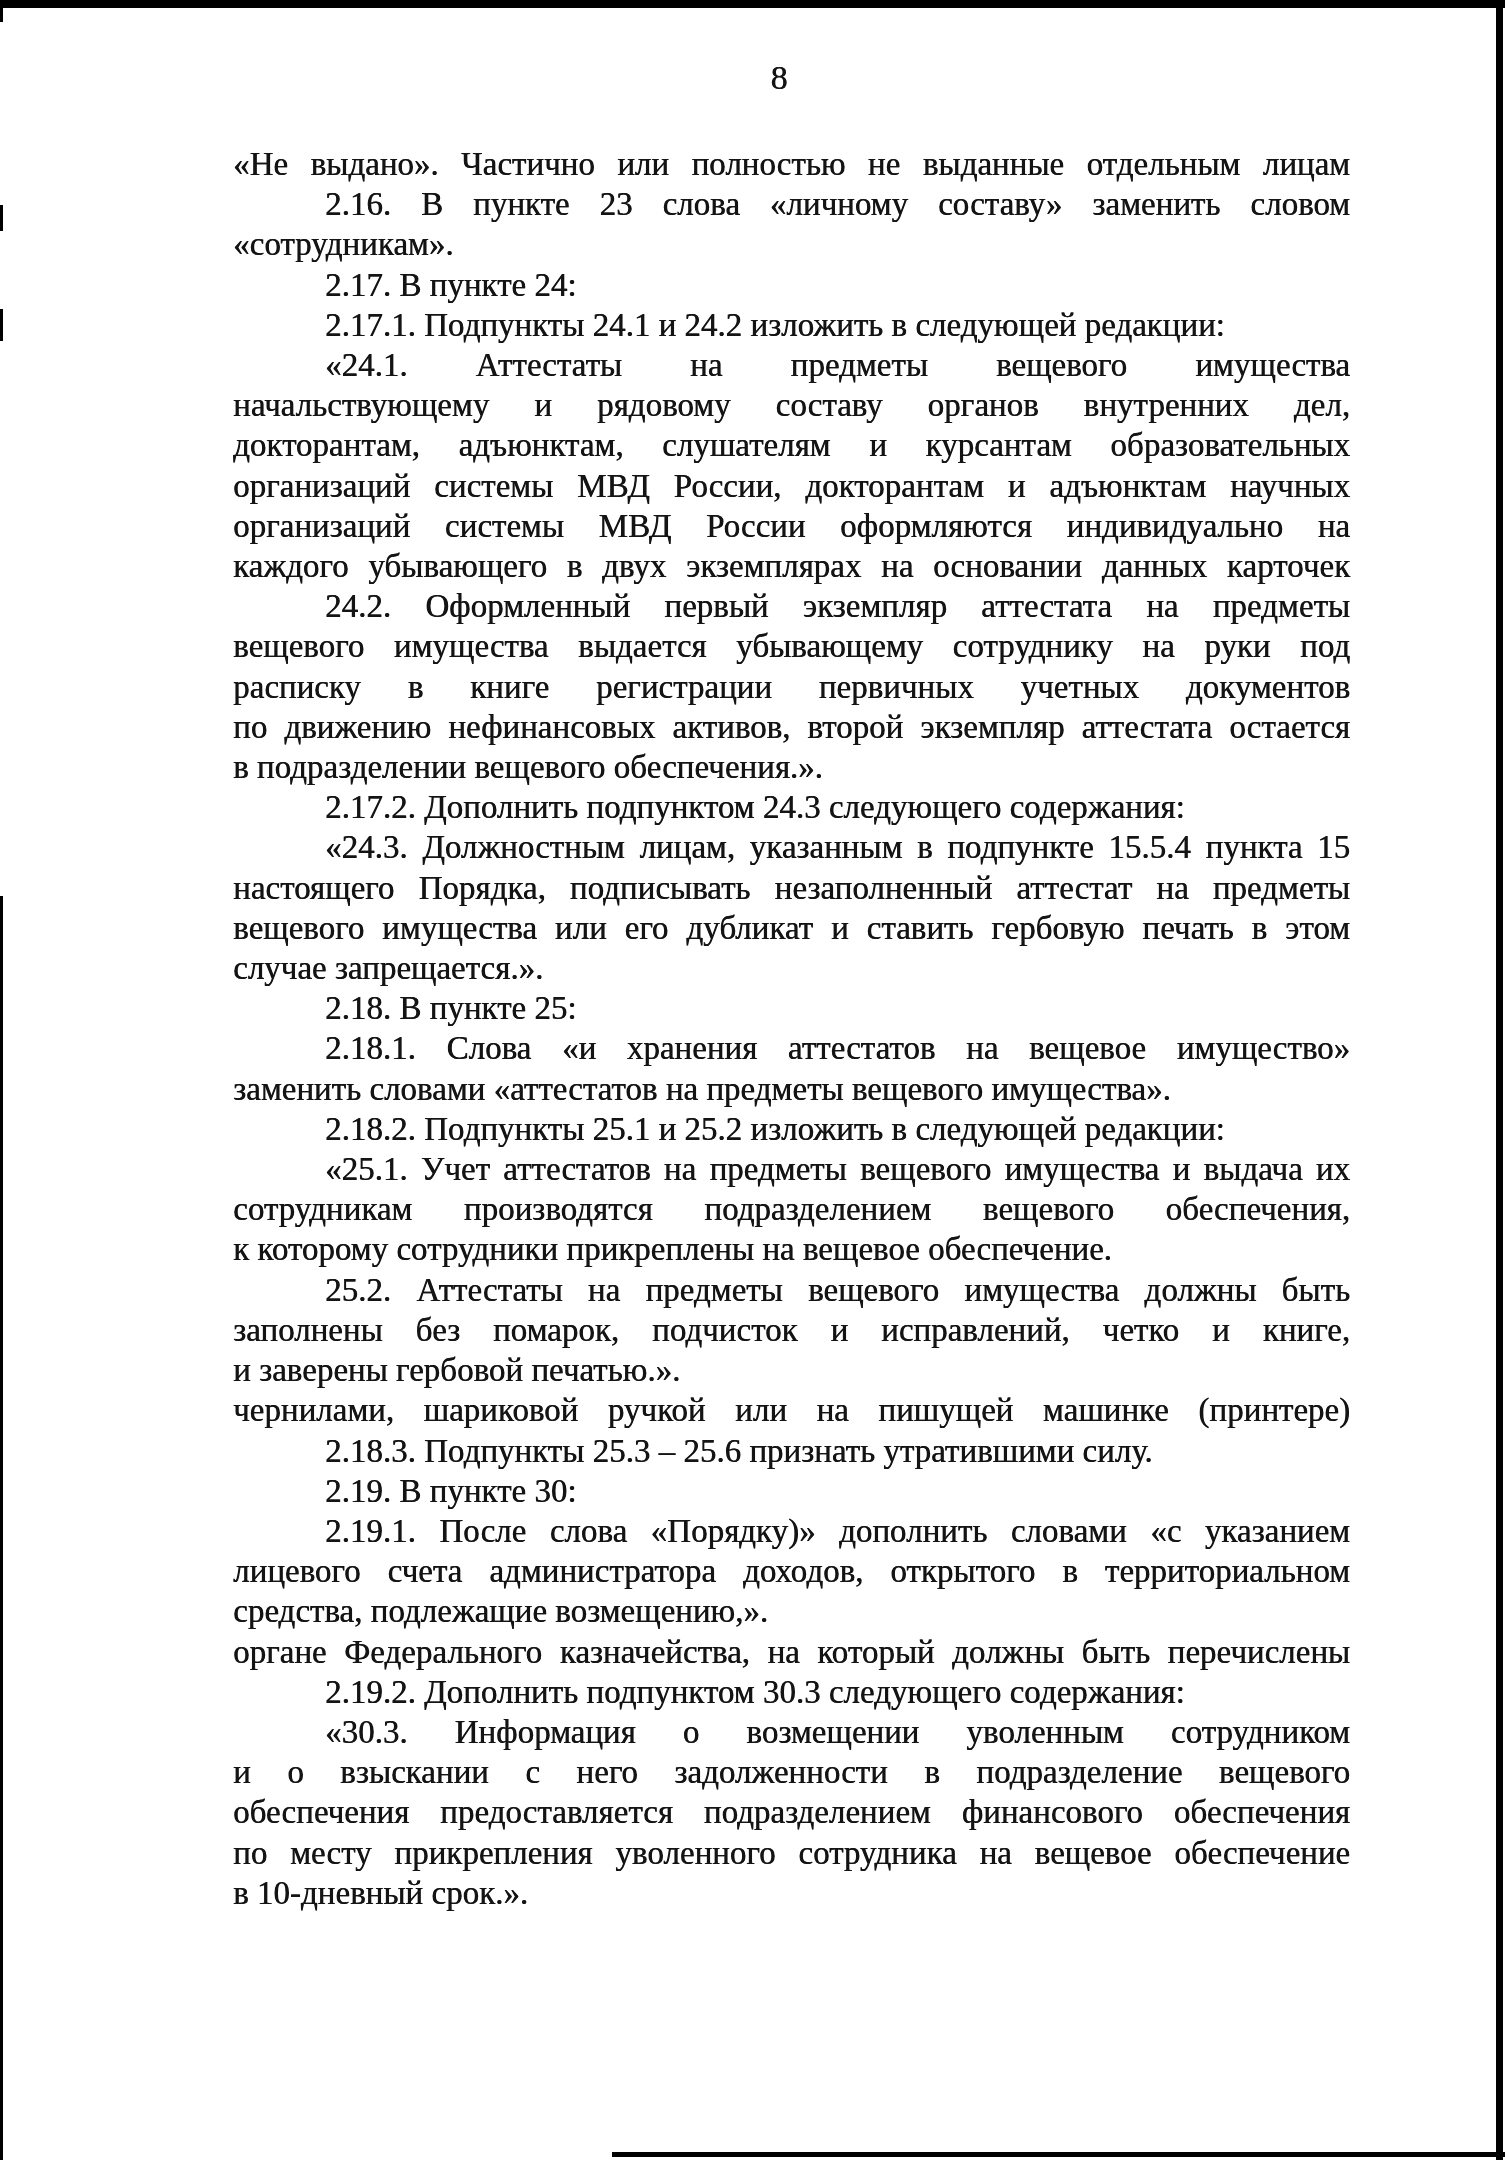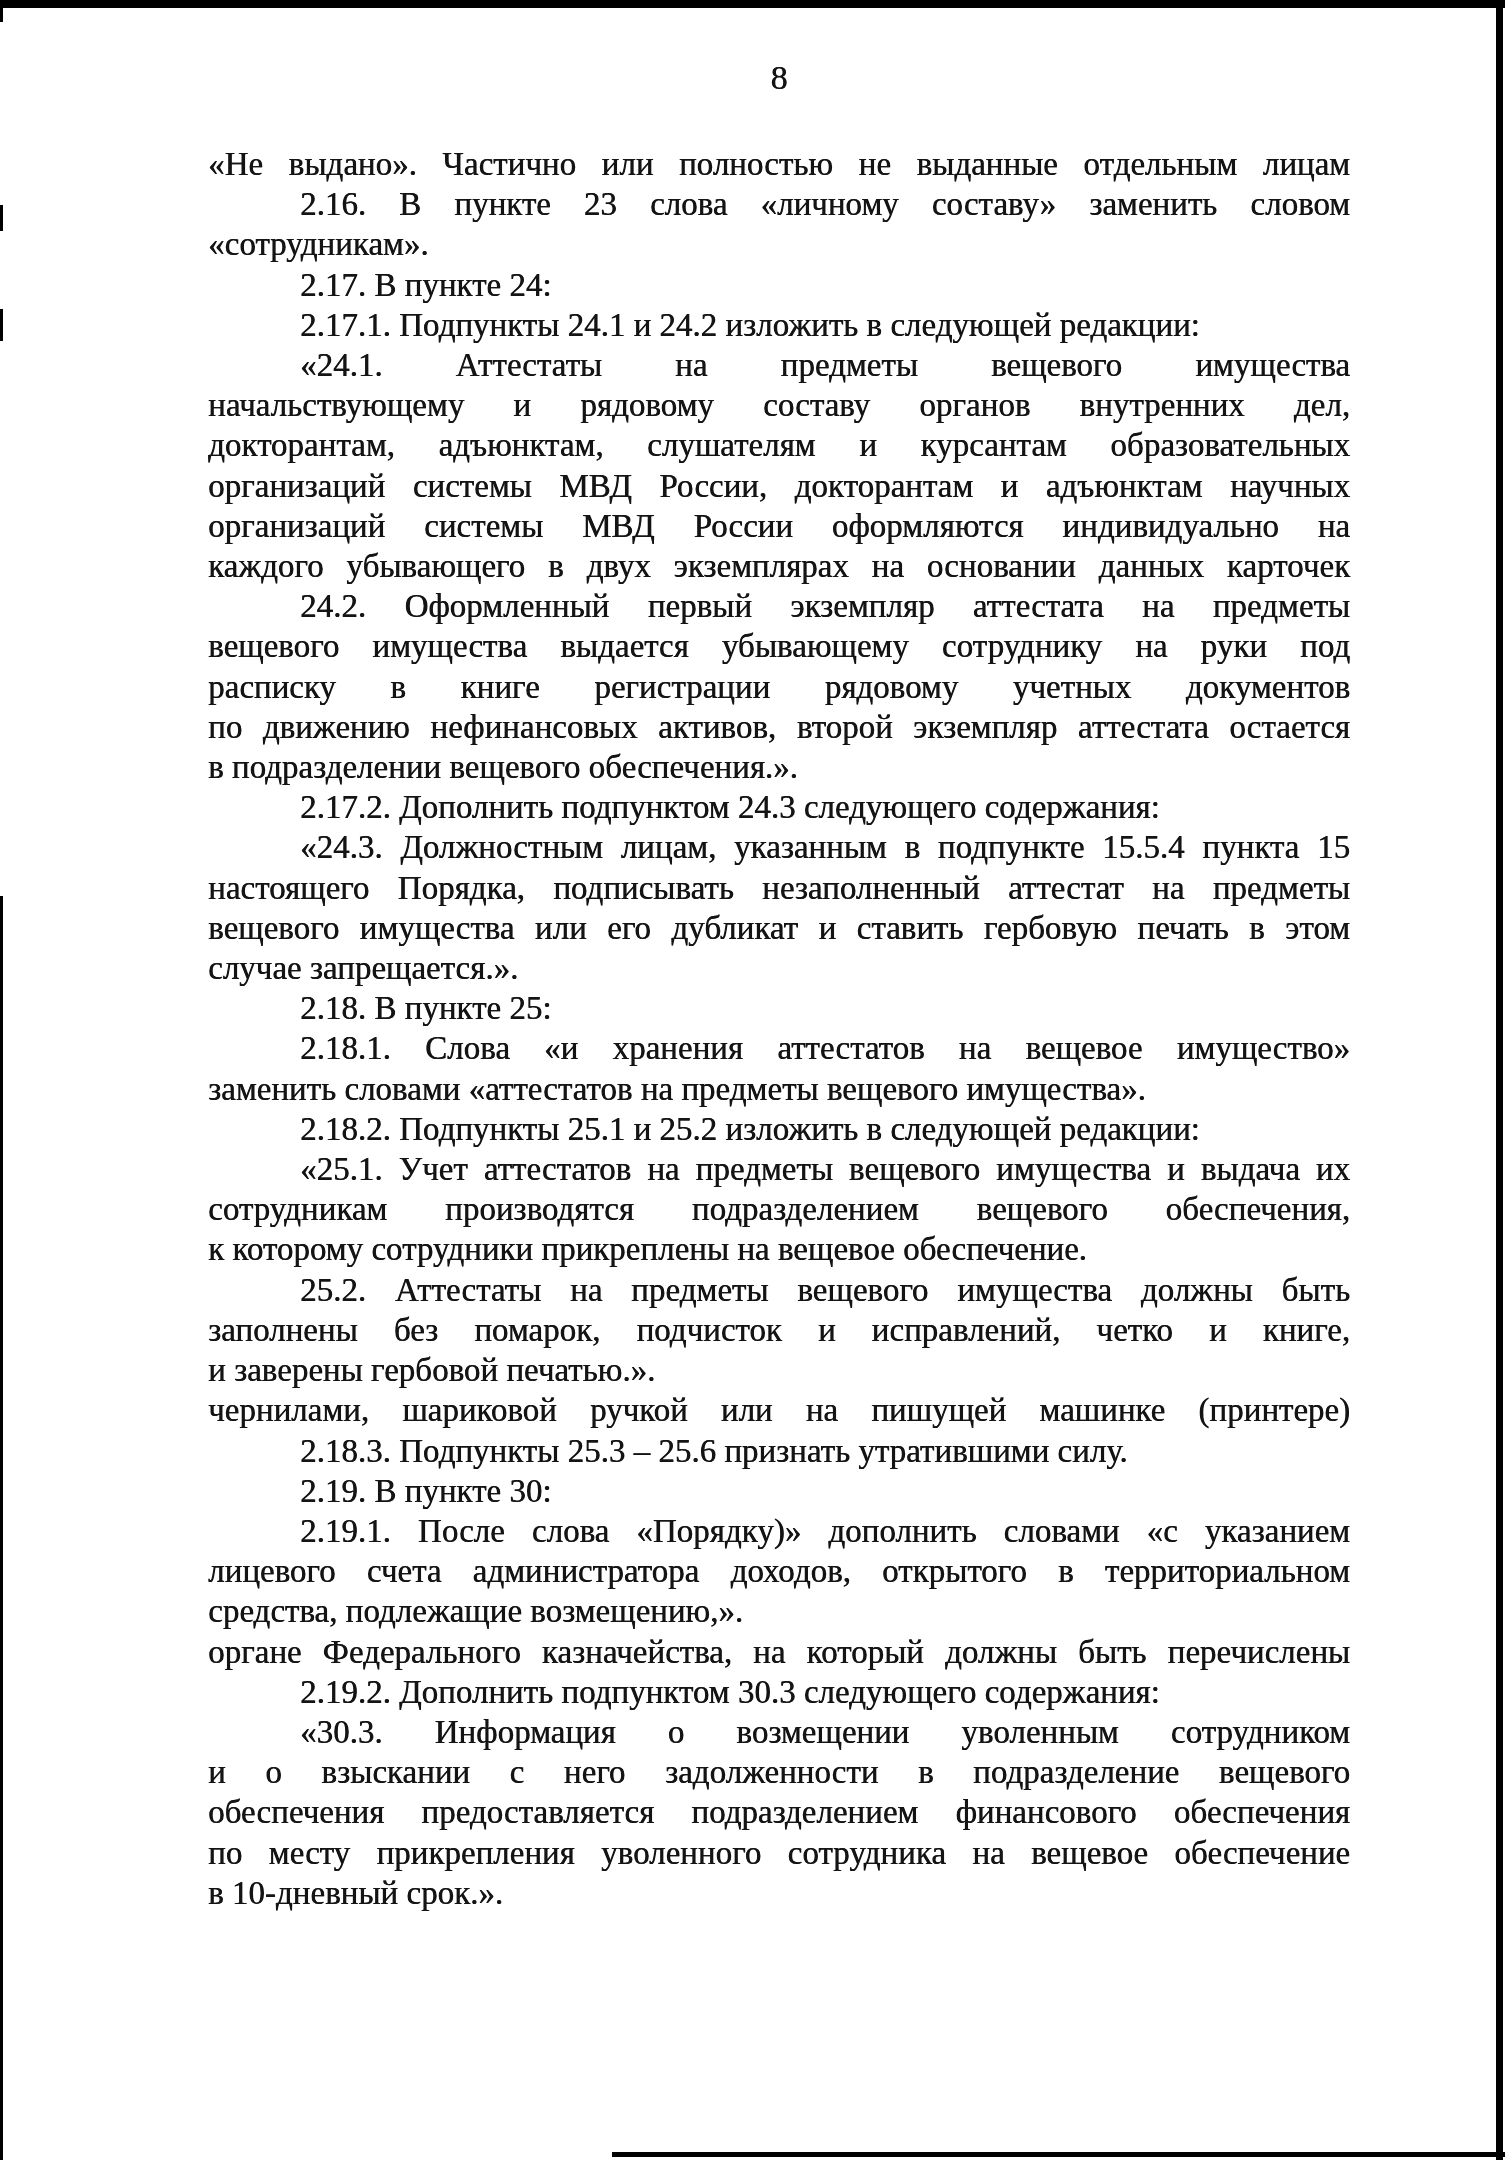--- a/index.html
+++ b/index.html
@@ -38,21 +38,21 @@
   .page-num {
     position: absolute; top: 58px; left: 208px; width: 1142px;
     text-align: center; font-size: 34px; line-height: 40px;
     text-shadow: 0.5px 0 0 currentColor;
   }
   .text {
     position: absolute; left: 208px; top: 144px; width: 1142px;
     font-size: 33px; line-height: 40.2px;
     text-shadow: 0.5px 0 0 currentColor;
   }
-  .line { text-align: justify; text-align-last: justify; }
+  .line { text-align: justify; text-align-last: justify; margin-left: 25px; }
   .line.last { text-align-last: auto; }
   .line.indent { text-indent: 92px; }
 </style>
 </head>
 <body>
 
 <div class="page">
   <div class="bar-top"></div>
   <div class="bar-left"></div>
   <div class="bar-right"></div>
@@ -76,21 +76,21 @@
         <div class="line indent">«24.1. Аттестаты на предметы вещевого имущества</div>
         <div class="line">начальствующему и рядовому составу органов внутренних дел,</div>
         <div class="line">докторантам, адъюнктам, слушателям и курсантам образовательных</div>
         <div class="line">организаций системы МВД России, докторантам и адъюнктам научных</div>
         <div class="line">организаций системы МВД России оформляются индивидуально на</div>
         <div class="line">каждого убывающего в двух экземплярах на основании данных карточек</div>
       </div>
       <div>
         <div class="line indent">24.2. Оформленный первый экземпляр аттестата на предметы</div>
         <div class="line">вещевого имущества выдается убывающему сотруднику на руки под</div>
-        <div class="line">расписку в книге регистрации рядовому учетных документов</div>
+        <div class="line">расписку в книге регистрации первичных учетных документов</div>
         <div class="line">по движению нефинансовых активов, второй экземпляр аттестата остается</div>
         <div class="line last">в подразделении вещевого обеспечения.».</div>
       </div>
       <div>
         <div class="line last indent">2.17.2. Дополнить подпунктом 24.3 следующего содержания:</div>
       </div>
       <div>
         <div class="line indent">«24.3. Должностным лицам, указанным в подпункте 15.5.4 пункта 15</div>
         <div class="line">настоящего Порядка, подписывать незаполненный аттестат на предметы</div>
         <div class="line">вещевого имущества или его дубликат и ставить гербовую печать в этом</div>

